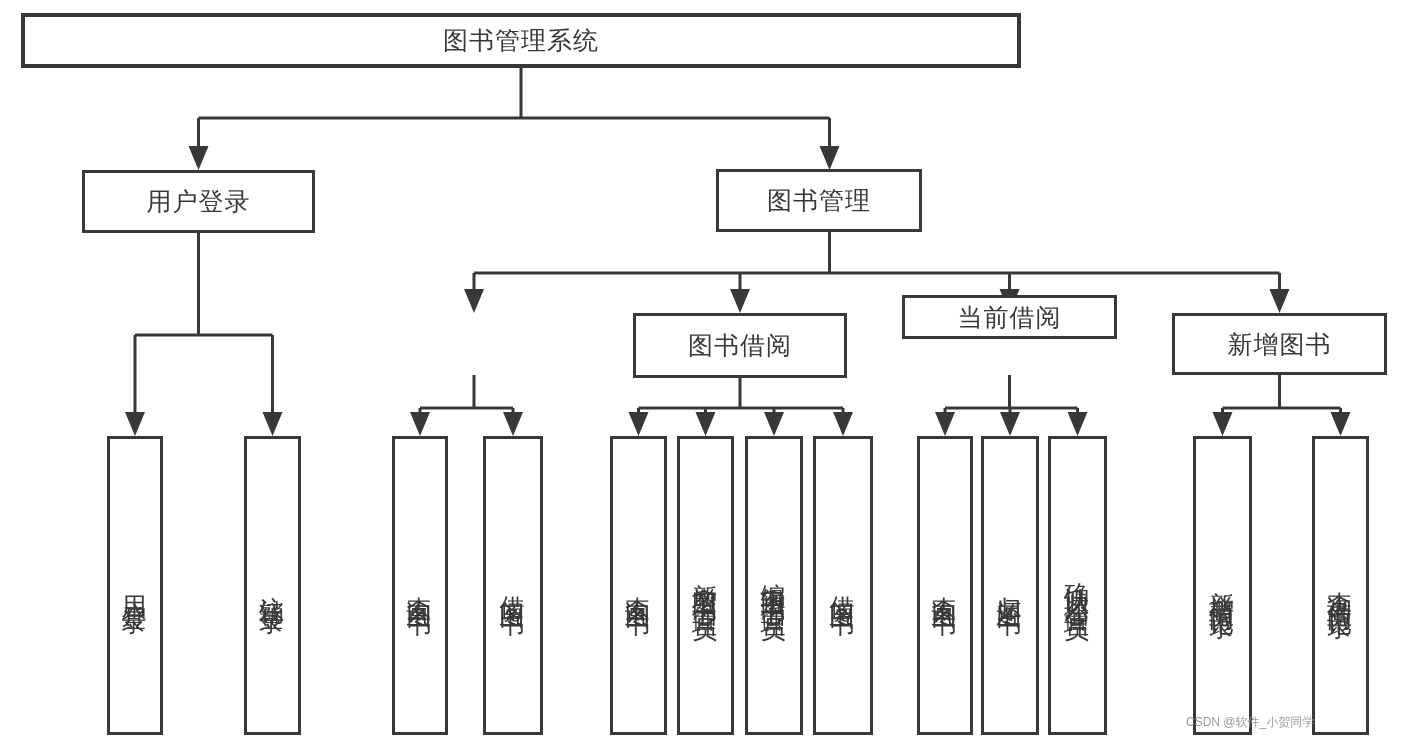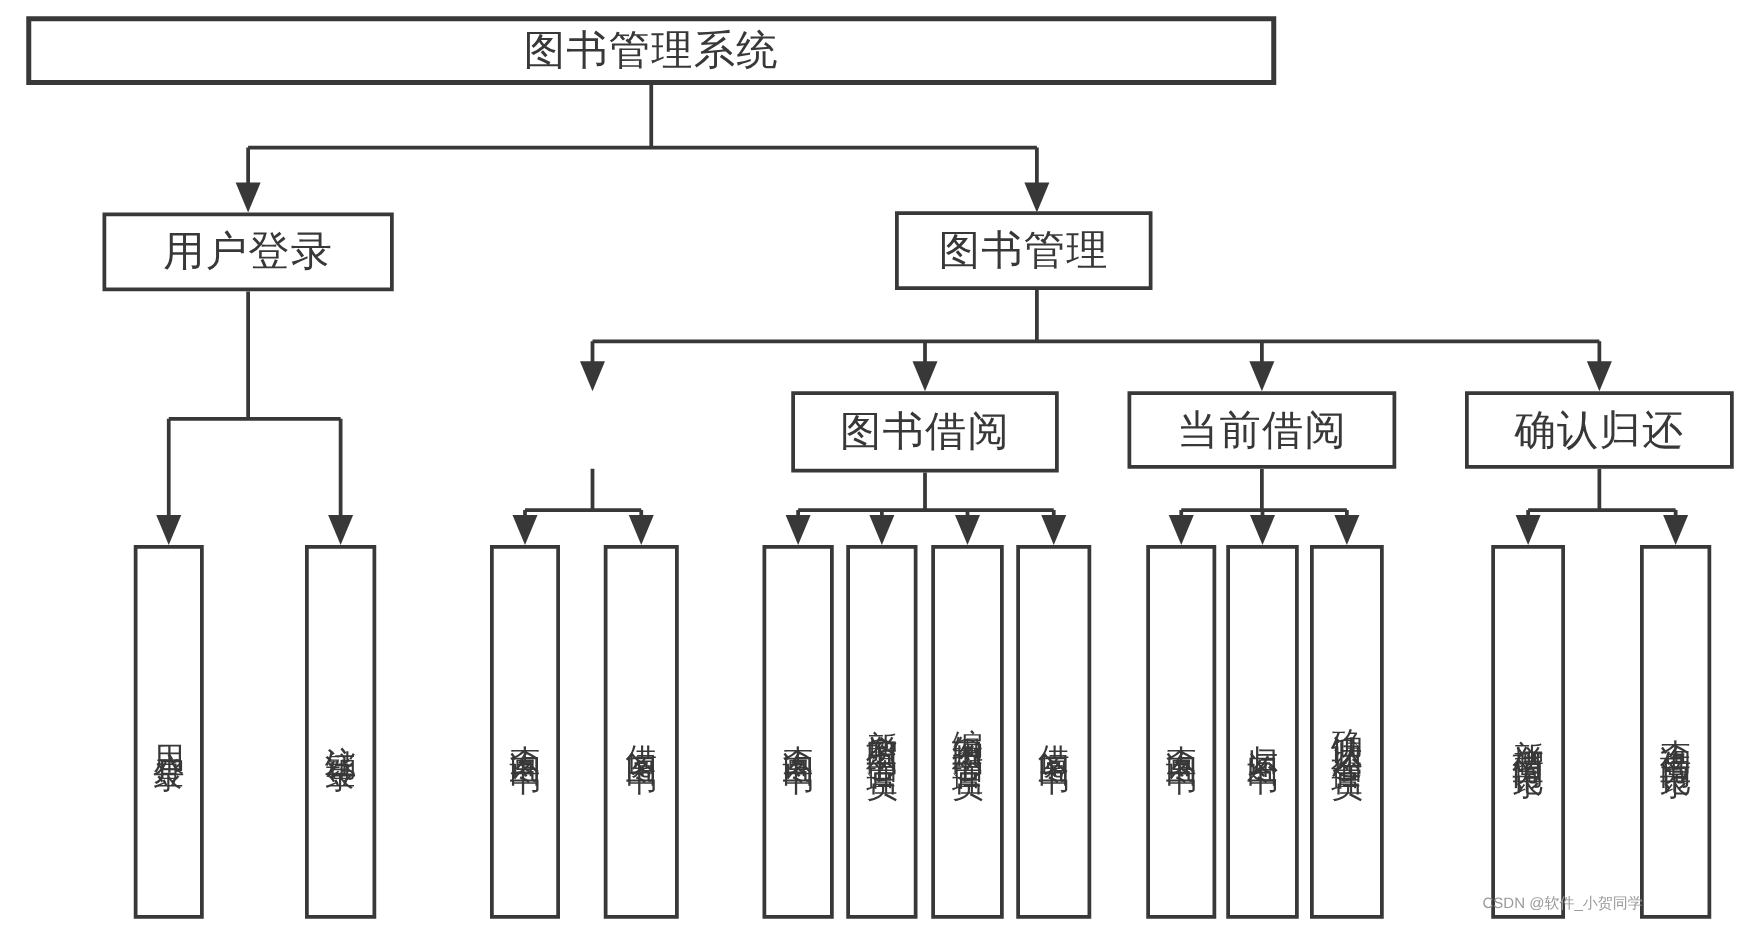--- a/index.html
+++ b/index.html
@@ -23,21 +23,21 @@
     background: #ffffff;
     border: 3px solid #383838;
     display: flex;
     align-items: center;
     justify-content: center;
     color: #383838;
     z-index: 2;
   }
   .node.root { border-width: 4px; }
   .node .label {
-    font-size: 33px;
+    font-size: 25px;
     letter-spacing: 1px;
     white-space: nowrap;
   }
   .node.v .label {
     writing-mode: vertical-rl;
     text-orientation: mixed;
     letter-spacing: 5px;
     font-size: 25px;
     white-space: nowrap;
   }
@@ -107,25 +107,25 @@
   <div class="node" style="left:82px; top:170px; width:233px; height:63px;">
     <span class="label">用户登录</span>
   </div>
   <div class="node" style="left:696px; top:169px; width:206px; height:63px;margin-left:20px;">
     <span class="label">图书管理</span>
   </div>
 
   <div class="node" style="left:633px; top:313px; width:214px; height:65px;">
     <span class="label">图书借阅</span>
   </div>
-  <div class="node" style="left:902px; top:313px; width:215px; height:62px;">
+  <div class="node" style="left:902px; top:295px; width:215px; height:44px;">
     <span class="label">当前借阅</span>
   </div>
   <div class="node" style="left:1172px; top:313px; width:215px; height:62px;">
-    <span class="label">确认归还</span>
+    <span class="label">新增图书</span>
   </div>
 
   <div class="node v" style="left:107px; top:436px; width:56px; height:299px;">
     <span class="label">用户登录</span>
   </div>
   <div class="node v" style="left:244px; top:436px; width:57px; height:299px;">
     <span class="label">注销登录</span>
   </div>
 
   <div class="node v" style="left:392px; top:436px; width:56px; height:299px;">

